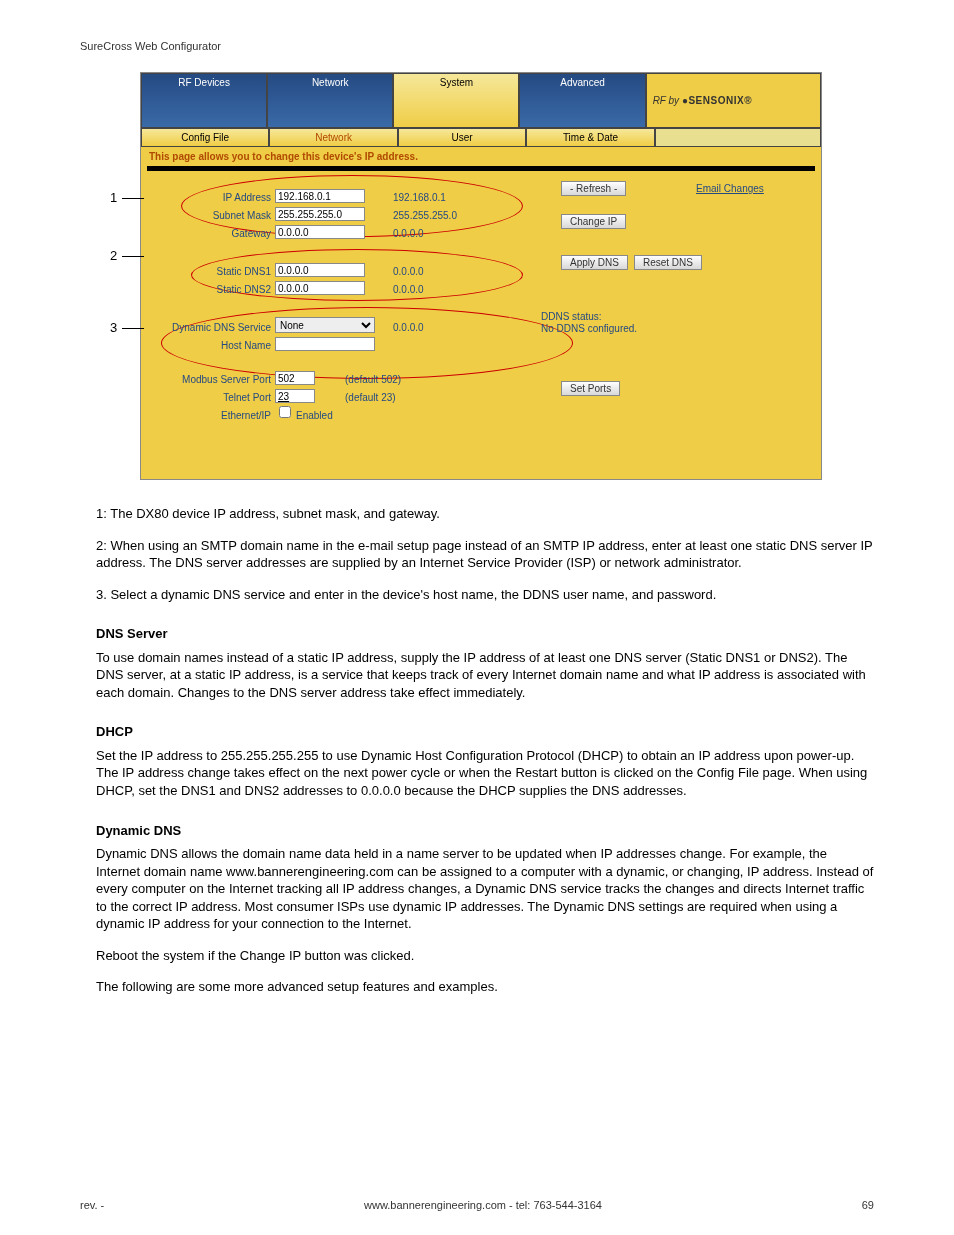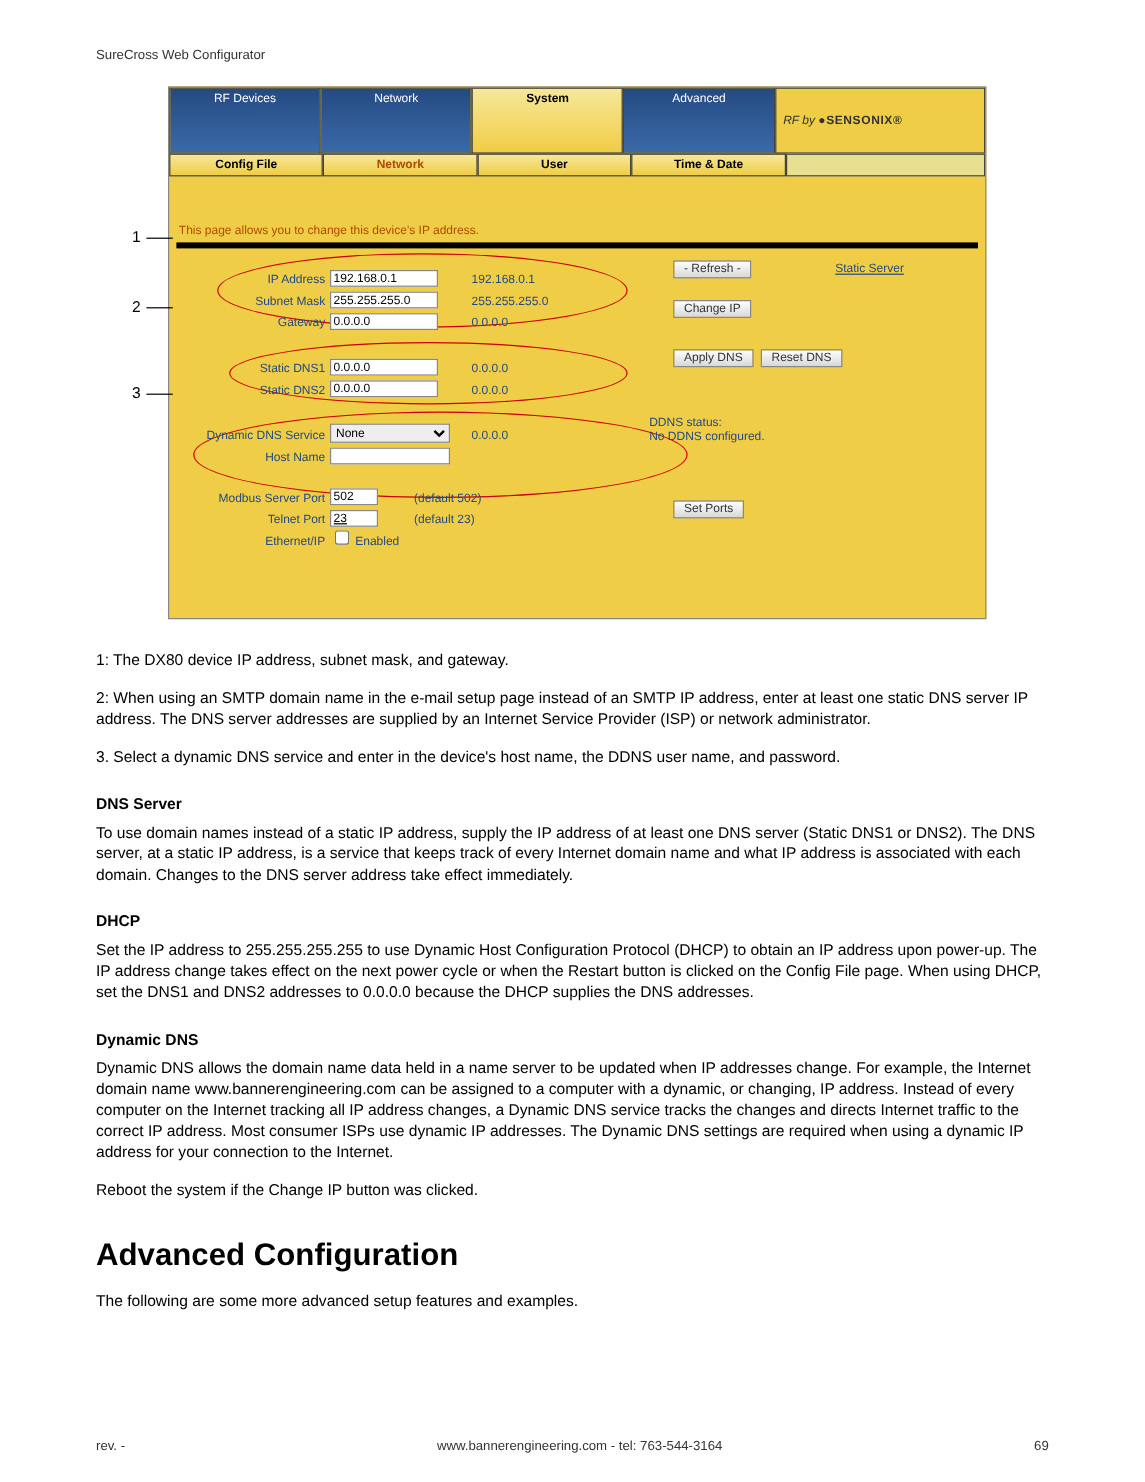--- a/index.html
+++ b/index.html
@@ -52,43 +52,42 @@
     font-size: 10px;
     flex: 1;
   }
   .tab.inactive {
     background: linear-gradient(#254a82, #3a6aa8);
     color: #fff;
   }
   .tab.active {
     background: linear-gradient(#f6e89a, #f0cd46);
     color: #000;
-    font-weight: bold;
+    font-weight: normal;
   }
   .tab.blank {
     background: #e8e090;
   }
   .brand {
     font-size: 10px;
     font-style: italic;
     color: #333;
     padding: 21px 6px;
     flex: 1.3;
     border: 1px solid #444;
     background: #f0cd46;
     text-align: left;
     white-space: nowrap;
   }
   .brand b { font-style: normal; font-weight: 900; letter-spacing: 0.5px;}
   .desc {
     color: #b04a00;
-    font-weight: normal;
+    font-weight: bold;
     font-size: 10px;
     padding: 4px 8px 2px 8px;
-    margin-top: 36px;
   }
   .blackbar {
     height: 5px;
     background: #000;
     margin: 2px 6px;
   }
   .form-area {
     position: relative;
     padding: 6px 10px 10px 10px;
     min-height: 290px;
@@ -148,21 +147,21 @@
     font-size: 10px;
   }
   .ellipse {
     position: absolute;
     border: 1.5px solid #c00;
     border-radius: 50%;
     background: transparent;
     pointer-events: none;
   }
   .body-text p {
-    margin: 0 0 14px 0;
+    margin: 0 0 14px 16px;
     line-height: 1.35;
     font-size: 13px;
   }
   .body-text .bold { font-weight: bold; margin-bottom: 6px; margin-top: 22px;}
   h2 {
     font-size: 26px;
     font-weight: bold;
     margin: 30px 0 14px 0;
   }
   .footer {
@@ -236,21 +235,21 @@
       </div>
       <div class="field-row">
         <div class="lbl">Gateway</div>
         <input class="inp w1" value="0.0.0.0" style="">
         <div class="readout">0.0.0.0</div>
       </div>
       <div class="rightcol" style="top:8px;">
         <button class="btn">- Refresh -</button>
         <button class="btn">Change IP</button>
       </div>
-      <a class="link" style="position:absolute; top:10px; left:555px;">Static Server</a>
+      <a class="link" style="position:absolute; top:10px; left:555px;">Email Changes</a>
 
       <div style="height:20px;"></div>
 
       <div class="field-row">
         <div class="lbl">Static DNS1</div>
         <input class="inp w1" value="0.0.0.0" style="">
         <div class="readout">0.0.0.0</div>
       </div>
       <div class="field-row">
         <div class="lbl">Static DNS2</div>
@@ -311,21 +310,20 @@
   <p>To use domain names instead of a static IP address, supply the IP address of at least one DNS server (Static DNS1 or DNS2). The DNS server, at a static IP address, is a service that keeps track of every Internet domain name and what IP address is associated with each domain. Changes to the DNS server address take effect immediately.</p>
 
   <p class="bold">DHCP</p>
   <p>Set the IP address to 255.255.255.255 to use Dynamic Host Configuration Protocol (DHCP) to obtain an IP address upon power-up. The IP address change takes effect on the next power cycle or when the Restart button is clicked on the Config File page. When using DHCP, set the DNS1 and DNS2 addresses to 0.0.0.0 because the DHCP supplies the DNS addresses.</p>
 
   <p class="bold">Dynamic DNS</p>
   <p>Dynamic DNS allows the domain name data held in a name server to be updated when IP addresses change. For example, the Internet domain name www.bannerengineering.com can be assigned to a computer with a dynamic, or changing, IP address. Instead of every computer on the Internet tracking all IP address changes, a Dynamic DNS service tracks the changes and directs Internet traffic to the correct IP address. Most consumer ISPs use dynamic IP addresses. The Dynamic DNS settings are required when using a dynamic IP address for your connection to the Internet.</p>
 
   <p>Reboot the system if the Change IP button was clicked.</p>
 
-  <h2>Advanced Configuration</h2>
   <p>The following are some more advanced setup features and examples.</p>
 </div>
 
 <div class="footer">
   <span>rev. -</span>
   <span>www.bannerengineering.com - tel: 763-544-3164</span>
   <span>69</span>
 </div>
 
 </body></html>

